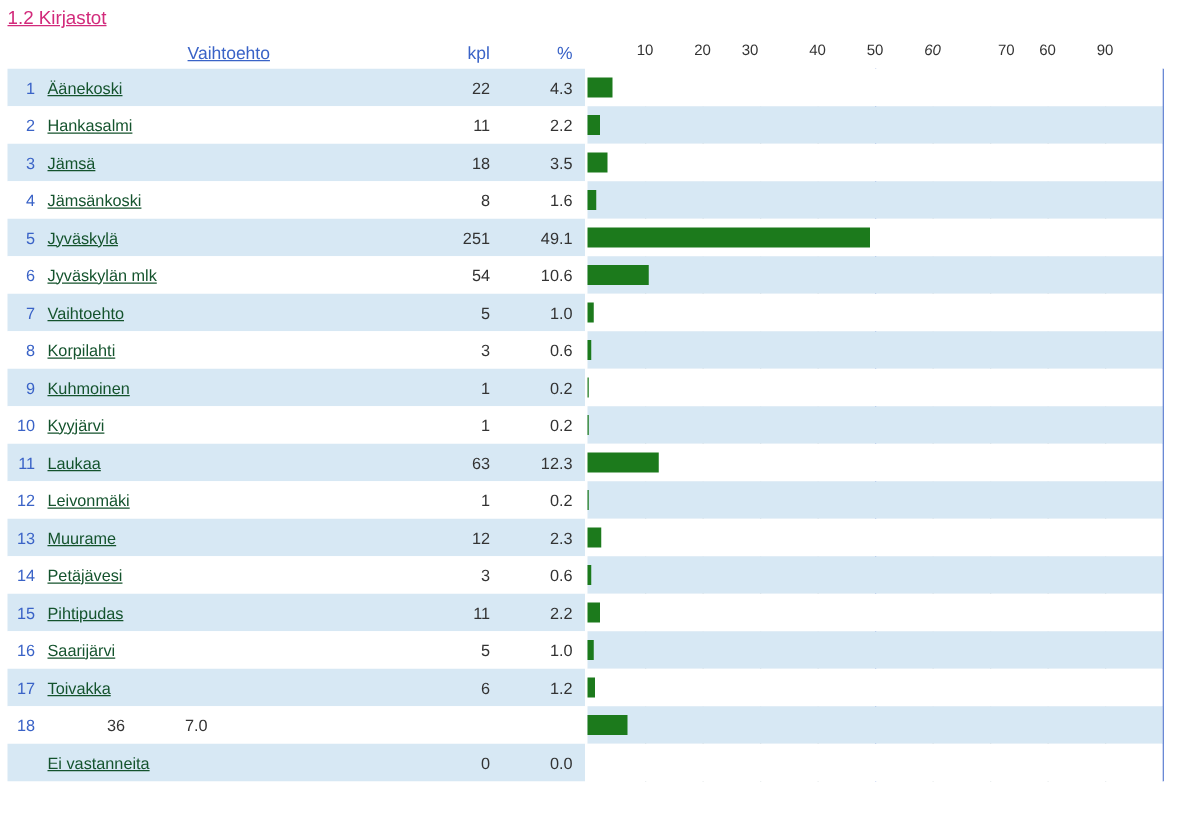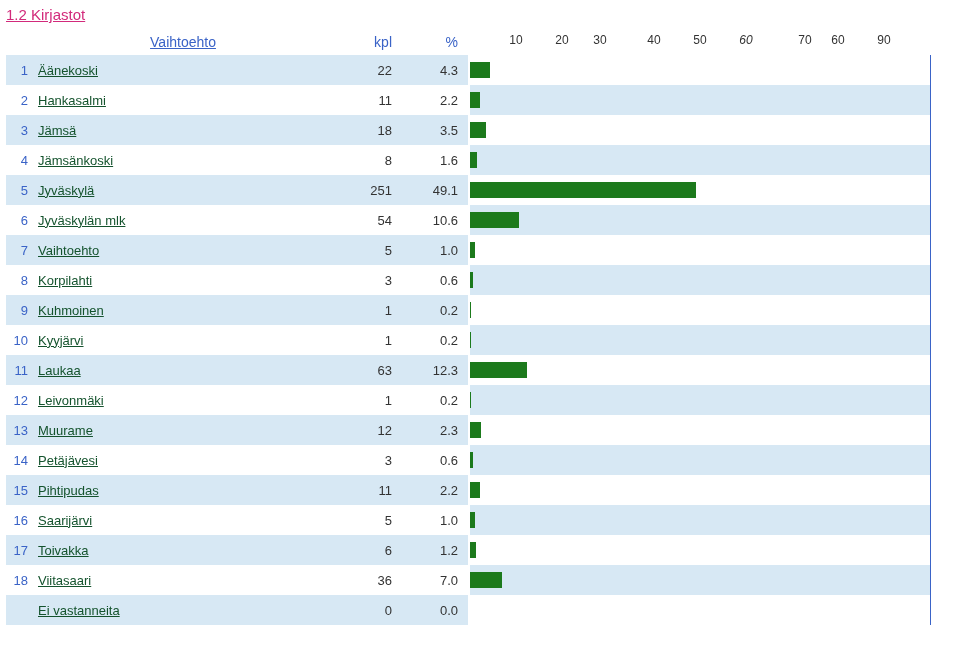--- a/index.html
+++ b/index.html
@@ -260,21 +260,20 @@
             <div class="col-pct">1.0</div>
           </div>
           <div class="row">
             <div class="col-idx">17</div>
             <div class="col-name">Toivakka</div>
             <div class="col-kpl">6</div>
             <div class="col-pct">1.2</div>
           </div>
           <div class="row">
             <div class="col-idx">18</div>
-            <div class="col-name">Viitasaari</div>
             <div class="col-kpl">36</div>
             <div class="col-pct">7.0</div>
           </div>
           <div class="row">
             <div class="col-idx"></div>
             <div class="col-name">Ei vastanneita</div>
             <div class="col-kpl">0</div>
             <div class="col-pct">0.0</div>
           </div>
         </div>

